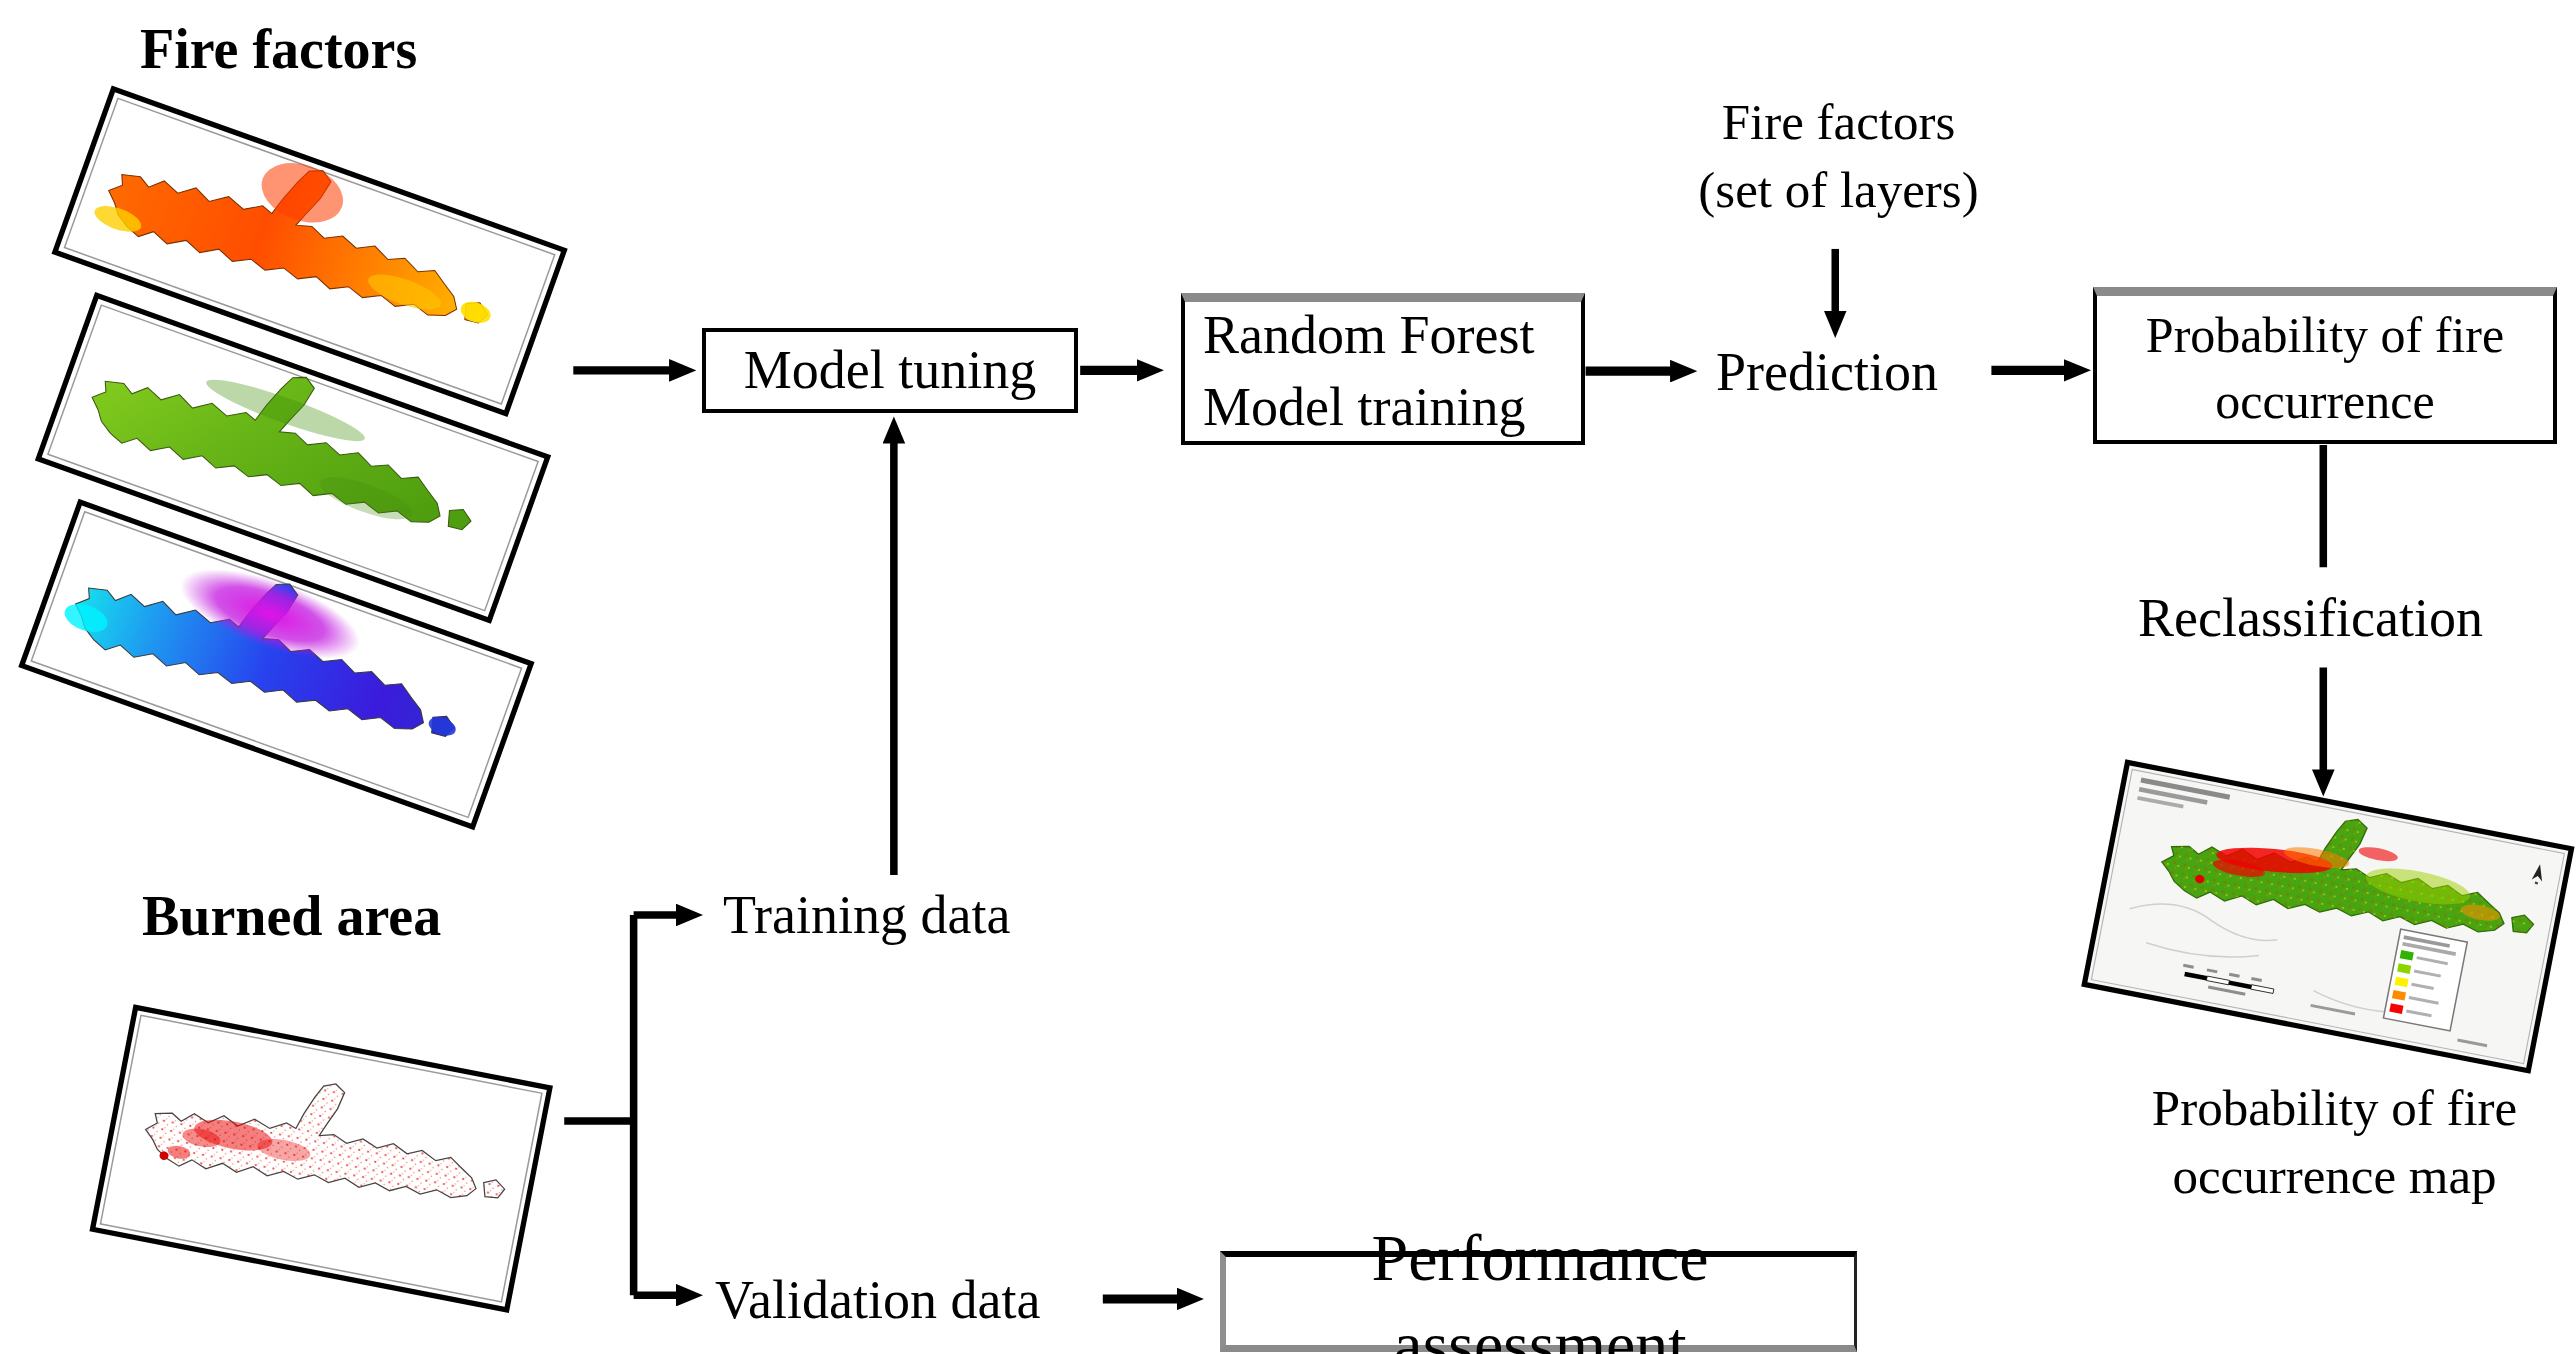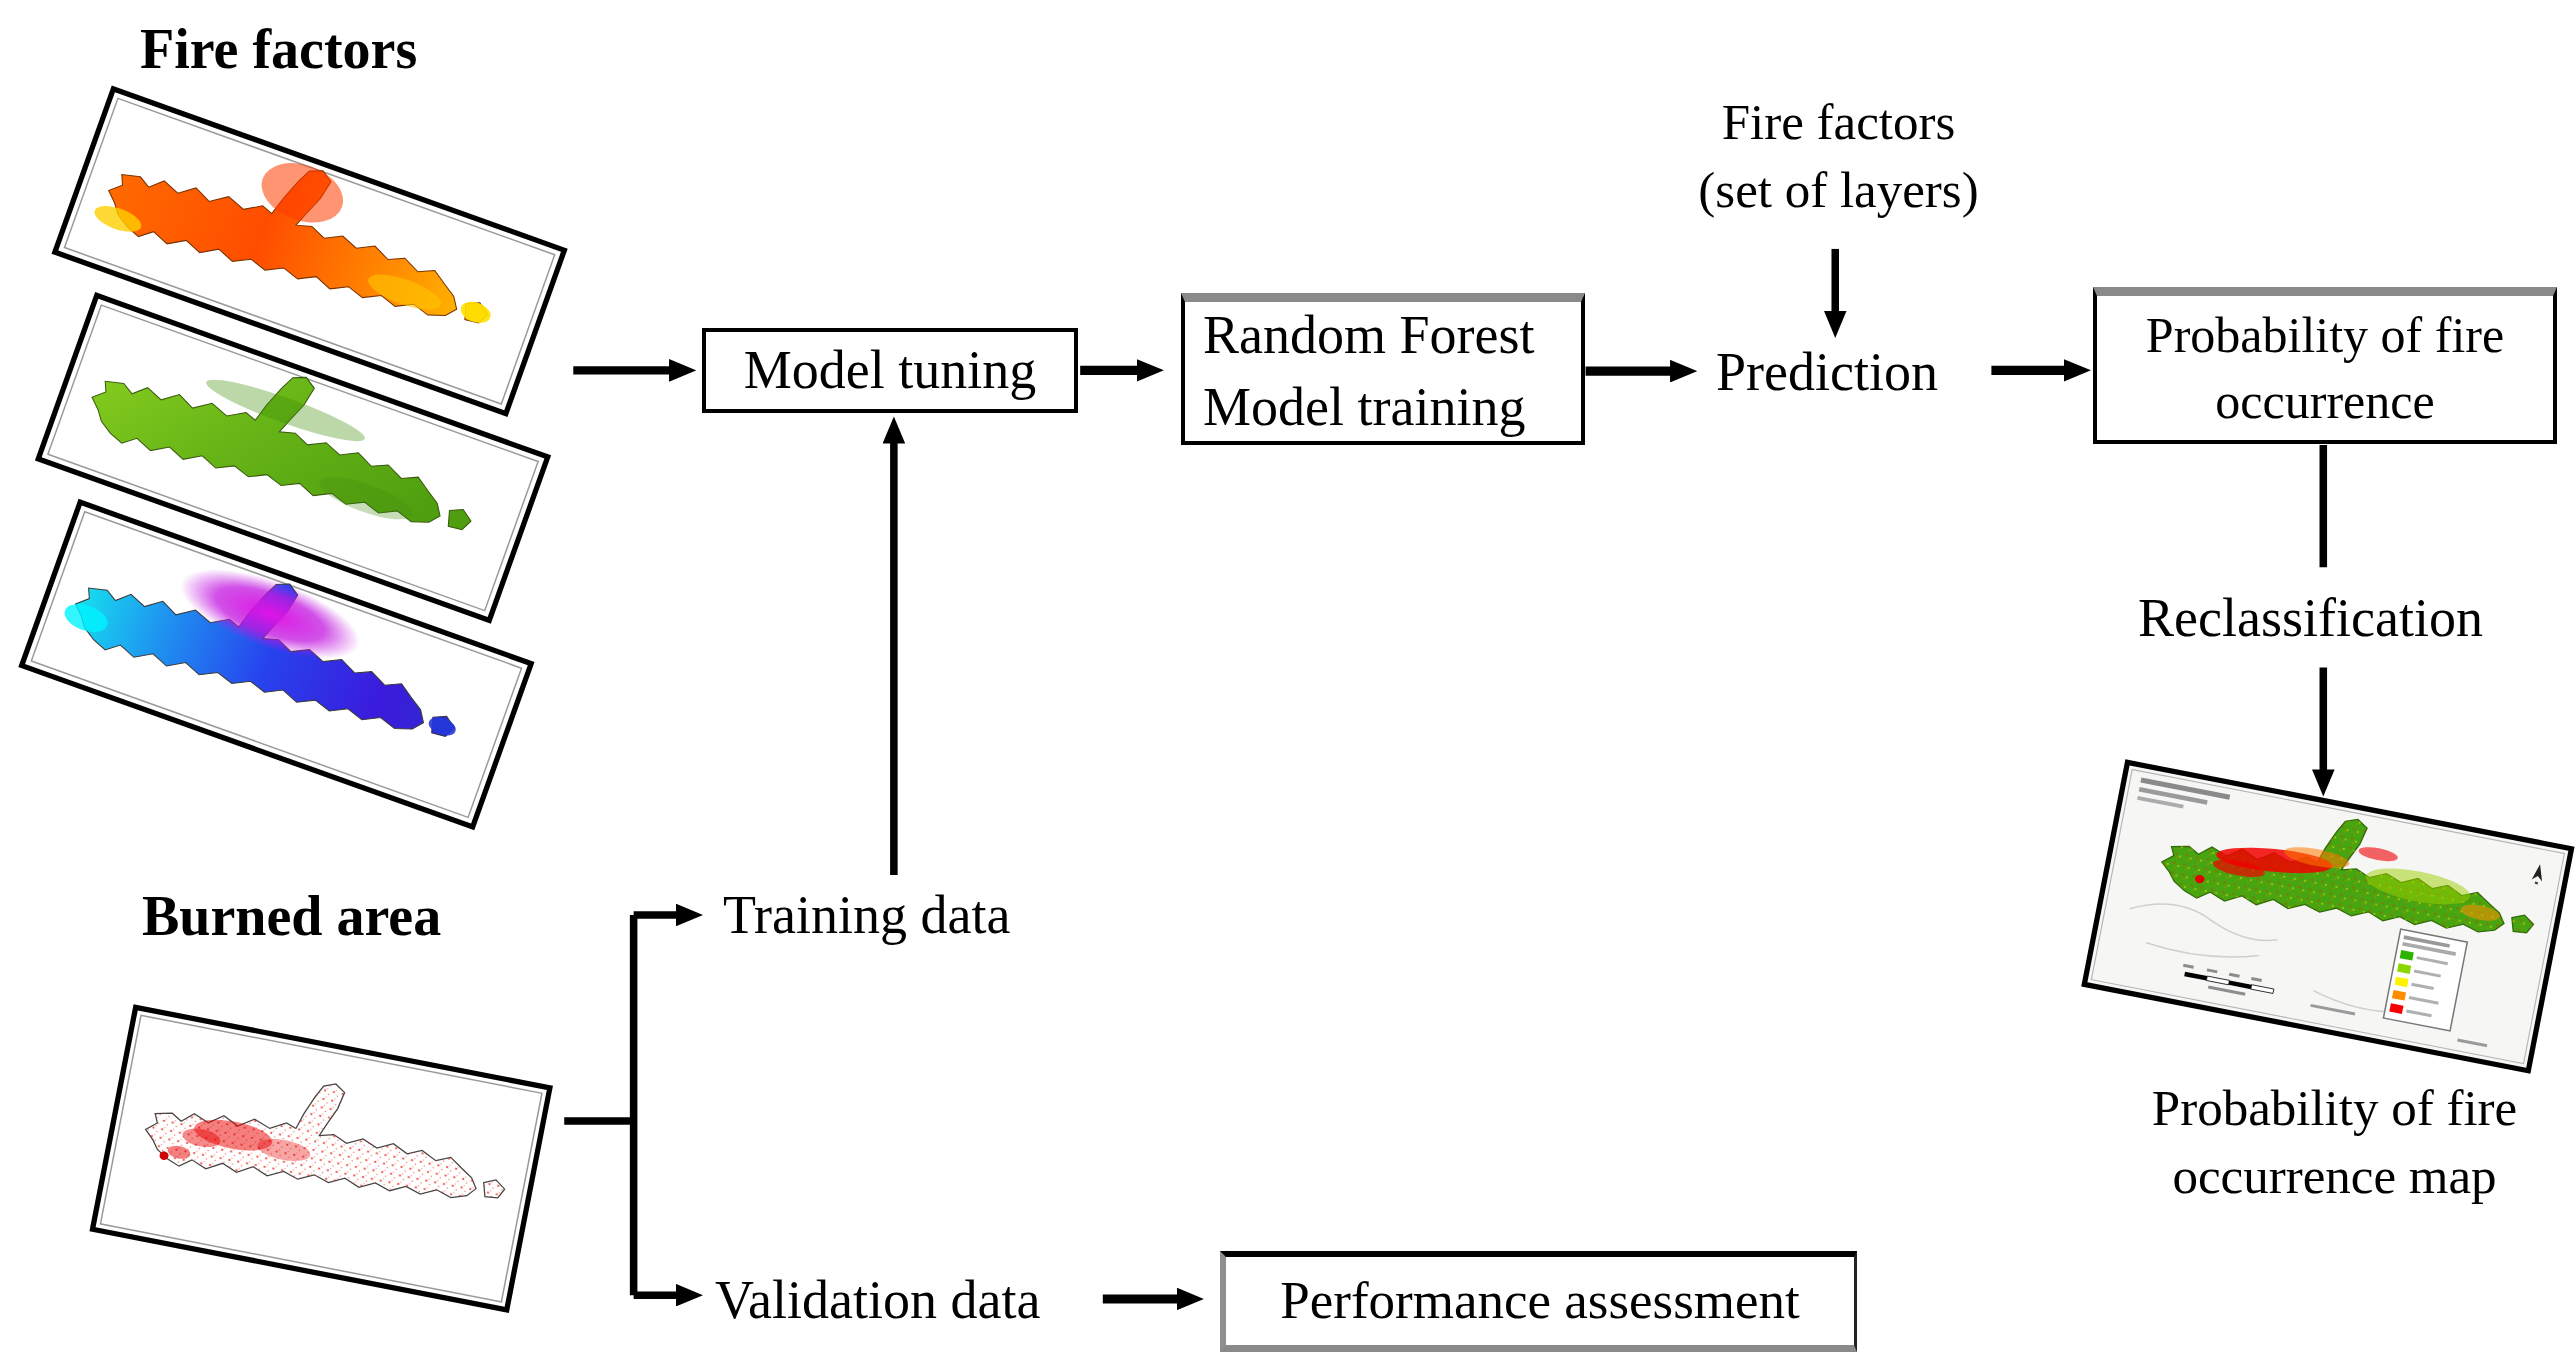--- a/index.html
+++ b/index.html
@@ -218,21 +218,21 @@
   <div class="flow-box bd-grayTop leftpad" style="left:1181px;top:293px;width:404px;height:152px">
     <div>Random Forest</div>
     <div>Model training</div>
   </div>
 
   <div class="flow-box bd-grayTop center" style="left:2093px;top:287px;width:464px;height:157px;font-size:50px">
     <div>Probability of fire</div>
     <div>occurrence</div>
   </div>
 
-  <div class="flow-box bd-perf center" style="left:1220px;top:1251px;width:637px;height:101px;font-size:53px">
+  <div class="flow-box bd-perf center" style="left:1220px;top:1251px;width:637px;height:101px;font-size:66px">
     <div>Performance assessment</div>
   </div>
 
   <div class="lbl-2line" style="left:1631px;top:89px;width:415px">
     <div>Fire factors</div>
     <div>(set of layers)</div>
   </div>
 
   <div class="lbl" style="left:1716px;top:341px">Prediction</div>
 

